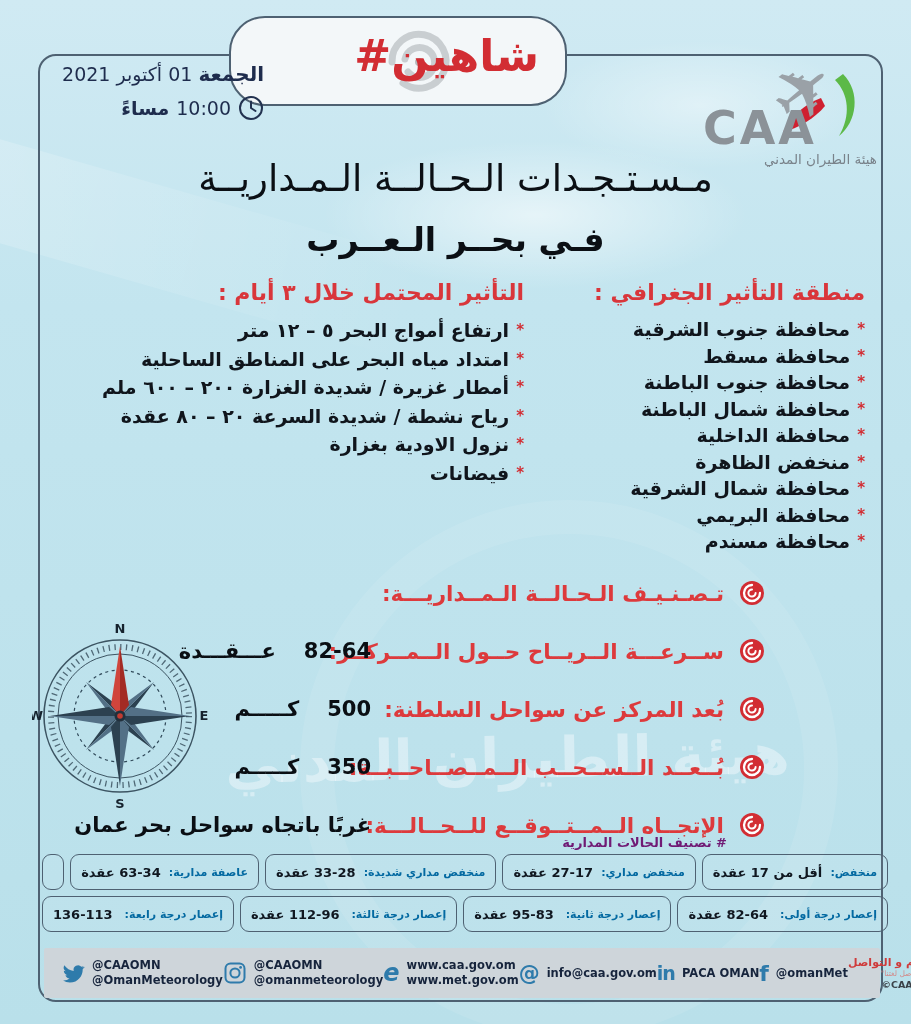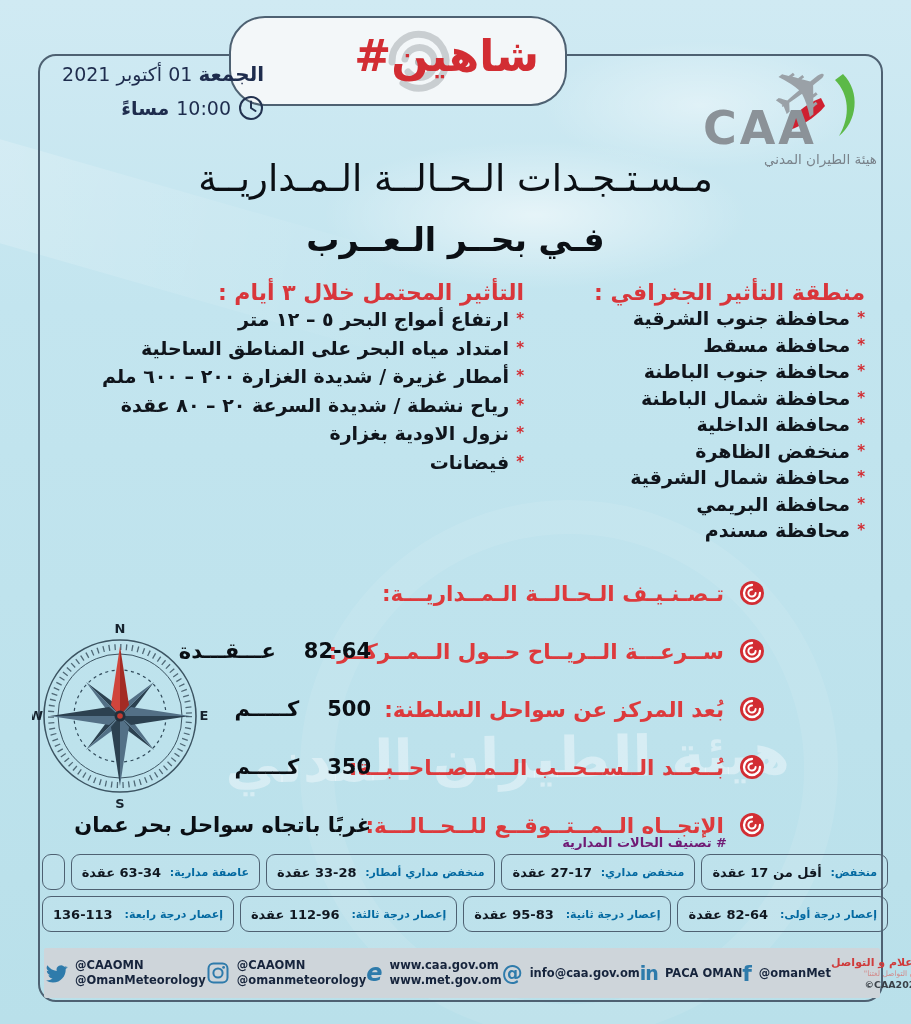--- a/index.html
+++ b/index.html
@@ -35,21 +35,21 @@
   .time-period{font-size:19px;font-weight:800}
   
   .caa-logo{left:693px;top:54px;width:192px;height:116px;z-index:7}
   
   .title{left:0;top:156px;width:100%;text-align:center;color:#0b0f14;direction:rtl}
   .title-l1{font-size:37px;font-weight:400;line-height:1.25}
   .title-l2{font-size:33px;font-weight:900;margin-top:18px}
   
   .geo-col{top:280px;right:46px;width:345px;direction:rtl;text-align:right}
   .impact-col{top:280px;left:58px;width:466px;direction:rtl;text-align:right}
-  .sec-header{font-size:22px;font-weight:800;color:#d9363b;margin-bottom:0;white-space:nowrap}
+  .sec-header{font-size:22px;font-weight:800;color:#d9363b;margin-bottom:11px;white-space:nowrap}
   ul.plist{list-style:none;margin:0;padding:0}
   .geo-col li{display:flex;align-items:center;gap:7px;height:26.5px}
   .impact-col li{display:flex;align-items:center;gap:7px;height:28.5px;white-space:nowrap}
   .bullet{color:#d22d33;font-weight:900;font-size:15px;flex:0 0 auto}
   .ptext{font-size:19px;font-weight:800;color:#10151c;white-space:nowrap}
   
   .stats{left:55px;top:576px;width:710px;direction:rtl;display:flex;flex-direction:column;gap:24px}
   .stat-row{display:flex;align-items:center;gap:15px;height:34px}
   .stat-icon{flex:0 0 auto;display:flex}
   .stat-label{font-size:21.5px;font-weight:800;color:#dd3a3c;width:338px;white-space:nowrap}
@@ -61,21 +61,21 @@
   .classif-header{right:184px;top:835px;font-size:13px;font-weight:800;color:#701a75;direction:rtl}
   .classif-rows{left:42px;top:854px;width:846px;display:flex;flex-direction:column;gap:6px}
   .classif-row{display:flex;direction:rtl;gap:6px}
   .cbox{flex:1 1 auto;border:1.6px solid #4e6172;border-radius:9px;min-height:30px;
         display:flex;direction:rtl;align-items:center;justify-content:space-between;
         padding:2px 10px;background:rgba(255,255,255,.05)}
   .cbox .cl{font-size:11px;font-weight:800;color:#0369a1;white-space:nowrap}
   .cbox .cv{font-size:13px;font-weight:700;color:#101720;white-space:nowrap;margin-right:8px}
   
   .footer{left:44px;top:948px;width:836px;height:50px;background:#ced5da;border-radius:2px;
-          display:flex;align-items:center;justify-content:space-between;padding:0 0;
+          display:flex;align-items:center;justify-content:space-between;padding:0 17px;
           box-sizing:border-box;z-index:5}
   .fcell{display:flex;align-items:center;gap:7px;direction:ltr}
   .ficon{color:#2e7bab;font-weight:900;display:flex;align-items:center}
   .ftext{font-size:11.5px;font-weight:700;color:#16243c;line-height:1.3;white-space:nowrap}
   .fe{font-size:24px;font-style:italic}
   .fat{font-size:21px}
   .fin{font-size:19px;letter-spacing:-1px}
   .ff{font-size:22px}
   .dept-cell{display:flex;flex-direction:column;align-items:center;direction:rtl;line-height:1.25}
   .dept{font-size:11px;font-weight:800;color:#cf3b3b;white-space:nowrap}
@@ -340,21 +340,21 @@
         <span class="cl">منخفض:</span>
         <span class="cv">أقل من 17 عقدة</span>
       </div>
 
       <div class="cbox">
         <span class="cl">منخفض مداري:</span>
         <span class="cv">27-17 عقدة</span>
       </div>
 
       <div class="cbox">
-        <span class="cl">منخفض مداري أمطار:</span>
+        <span class="cl">منخفض مداري شديدة:</span>
         <span class="cv">33-28 عقدة</span>
       </div>
 
       <div class="cbox">
         <span class="cl">عاصفة مدارية:</span>
         <span class="cv">63-34 عقدة</span>
       </div>
 
       <div class="cbox">
         

